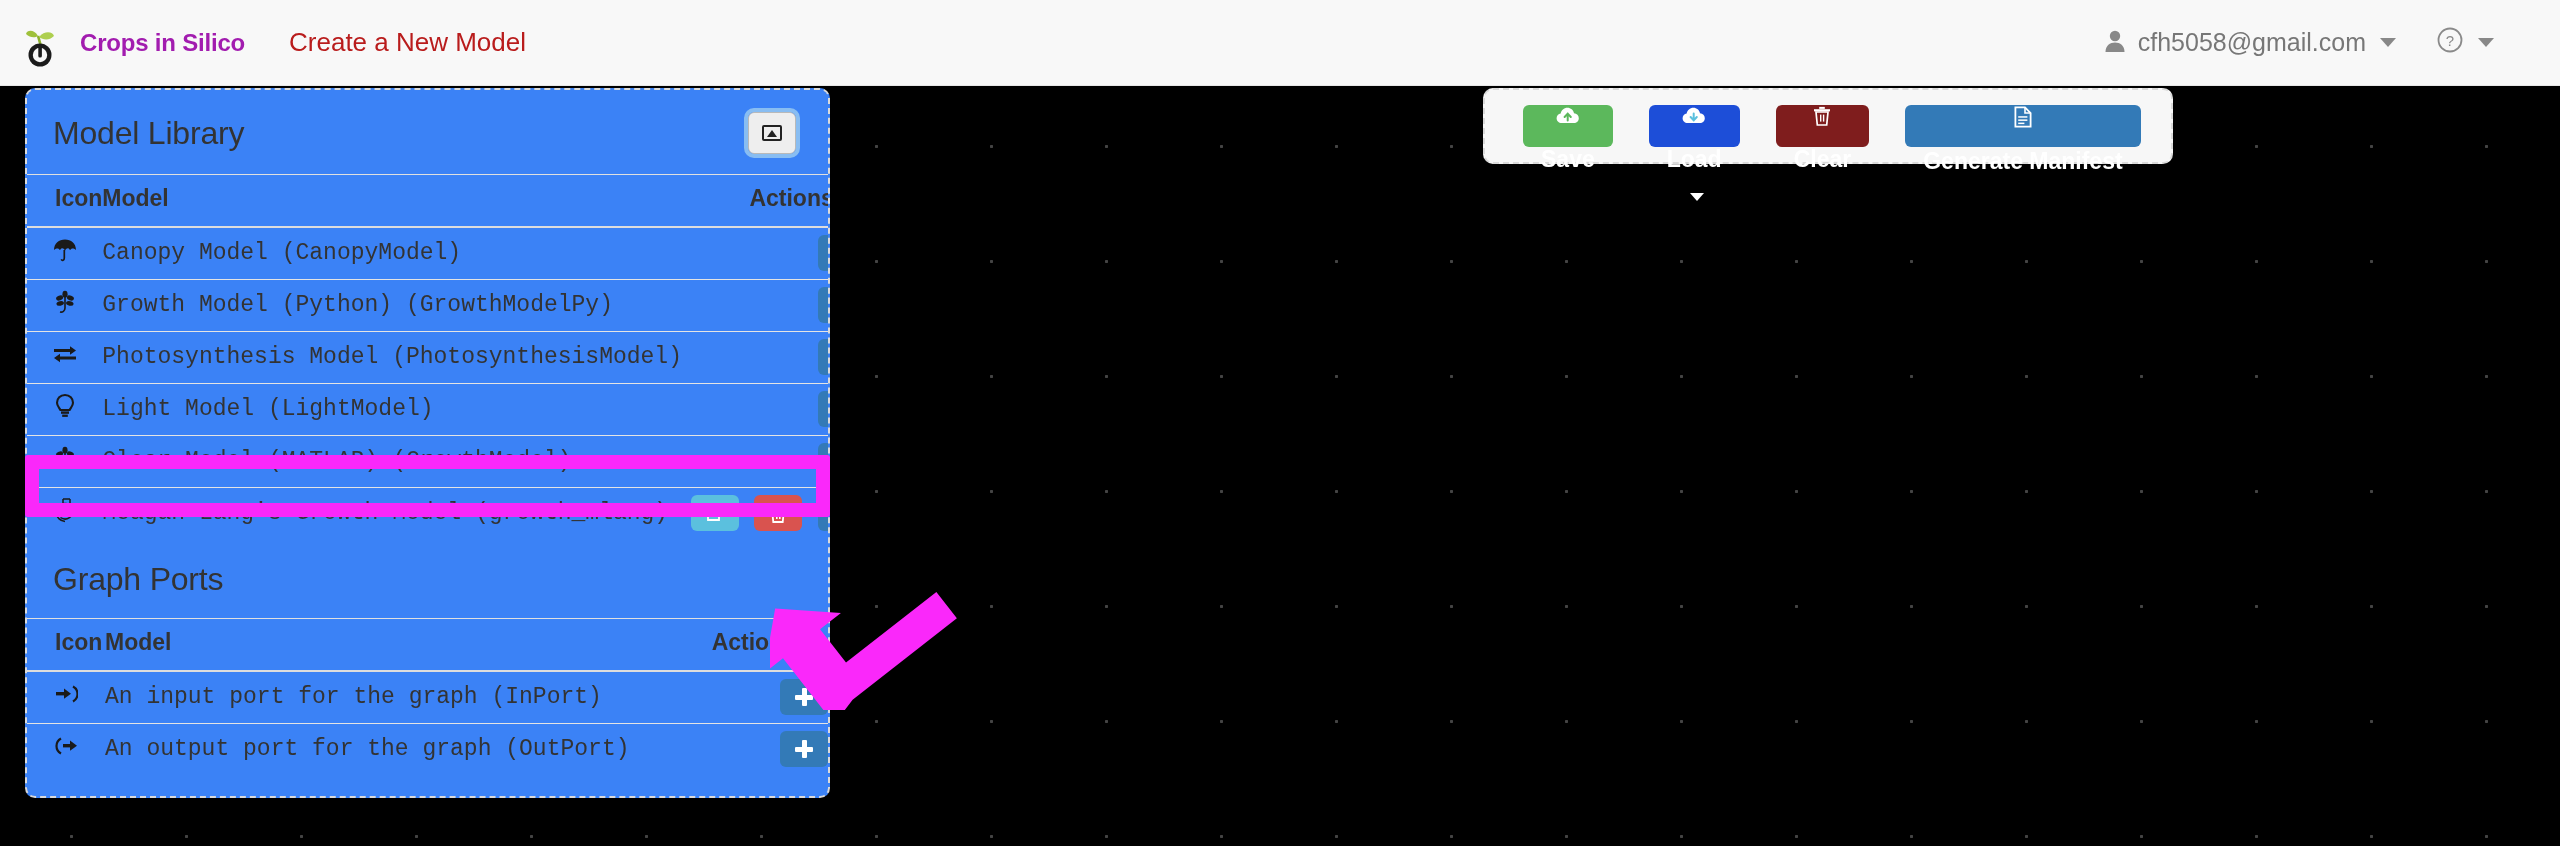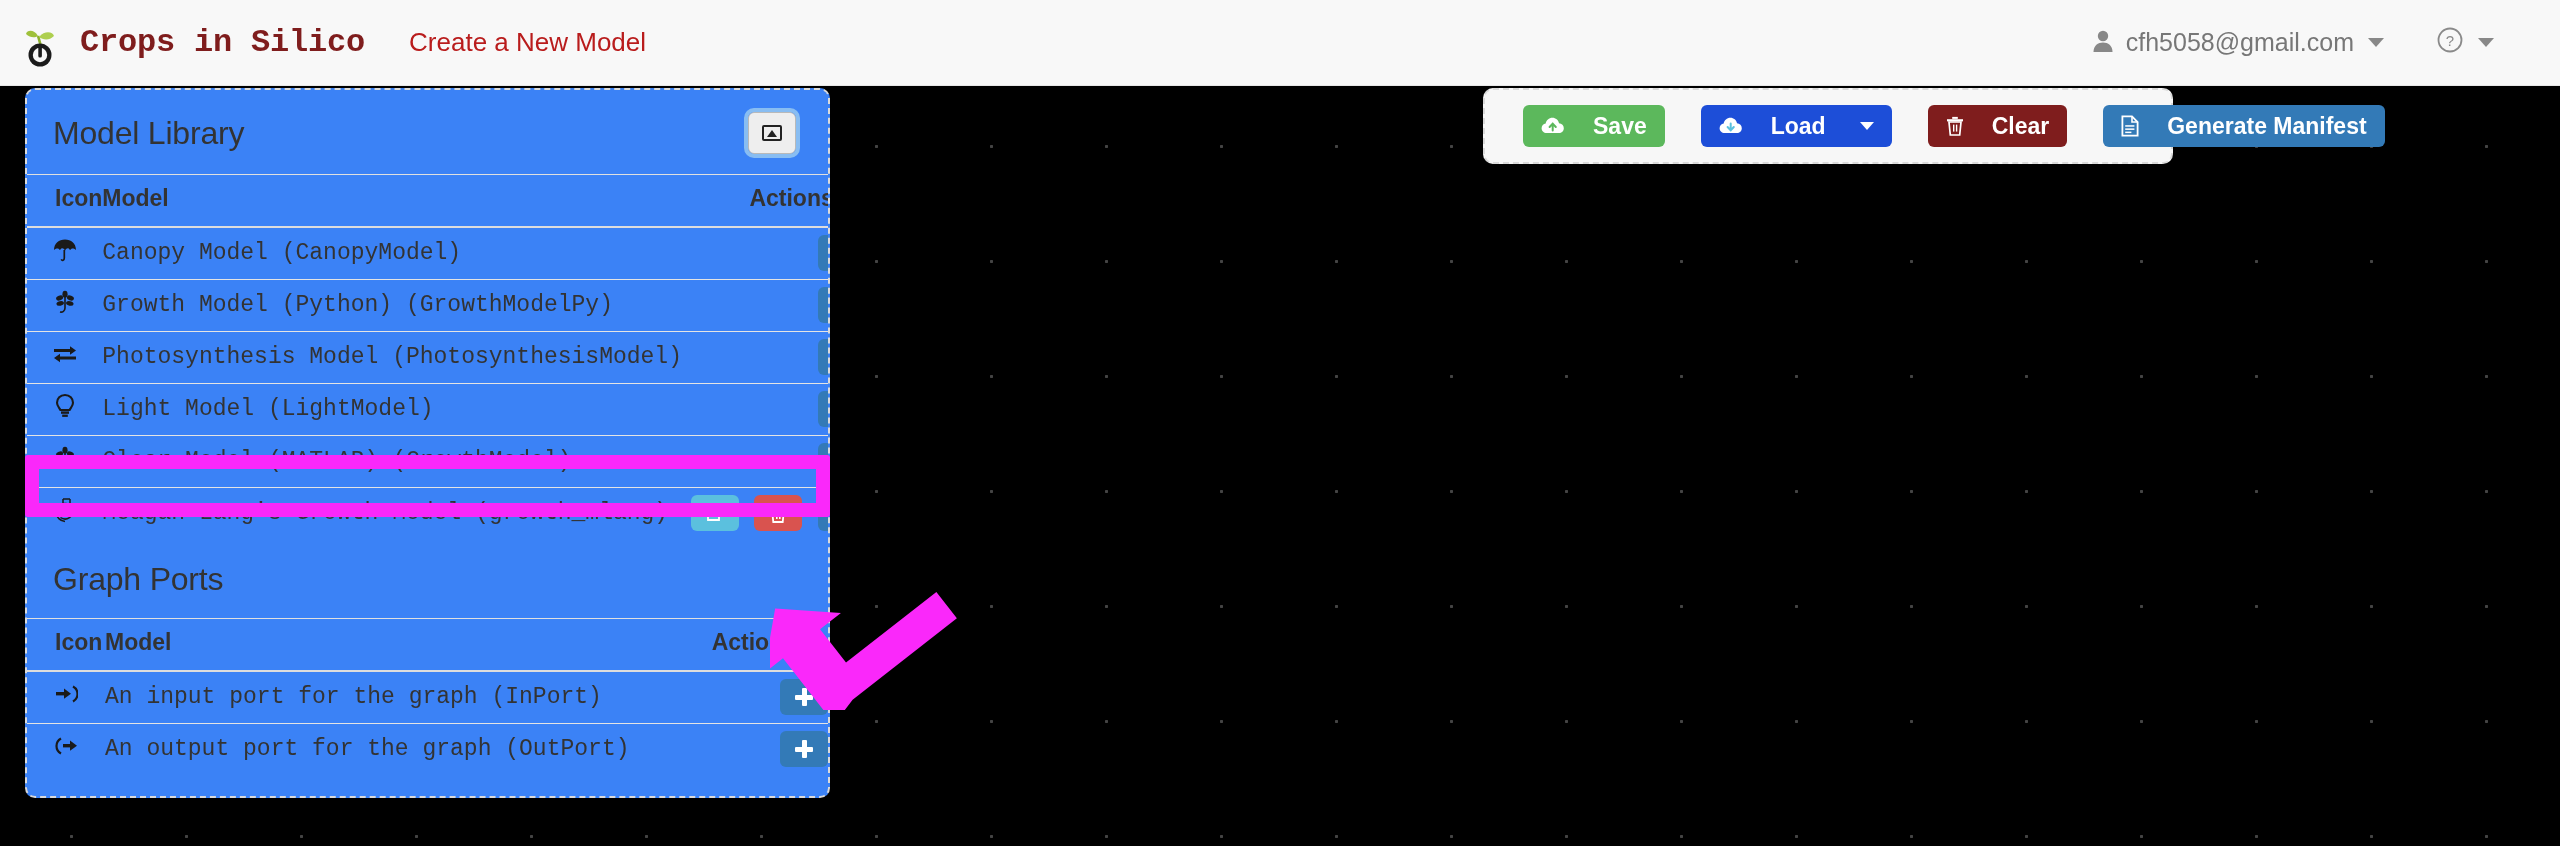--- a/index.html
+++ b/index.html
@@ -21,32 +21,31 @@
   #brand-group {
     display: flex; align-items: center; height: 100%;
     padding-left: 14px;
   }
   #logo-icon {
     width: 52px; height: 52px;
     position: relative;
     margin-right: 14px;
   }
   #brand-title {
-    font-size: 32px; font-weight: bold; color: #7f1d1d;
+    font-size: 24px; font-weight: bold; color: #a21caf;
     letter-spacing: -0.2px;
     white-space: nowrap;
-    font-family: Liberation Mono, monospace;
   }
   #page-subtitle {
     font-size: 26px; color: #b91c1c;
     margin-left: 44px; white-space: nowrap;
   }
   #nav-right {
     position: absolute; right: 48px; top: 0; height: 100%;
-    display: flex; align-items: center; gap: 16px;
+    display: flex; align-items: center; gap: 4px;
   }
   .nav-item {
     display: flex; align-items: center;
     font-size: 25px; color: #777;
     padding: 0 18px; height: 100%;
     white-space: nowrap;
   }
   .caret {
     display: inline-block;
     width: 0; height: 0;
@@ -185,26 +184,26 @@
     width: 690px; height: 76px;
     background: #f7f7f7;
     border: 2px dashed #dadada;
     border-radius: 10px;
     display: flex; align-items: center;
     padding-left: 38px;
     gap: 36px;
     box-shadow: 0 1px 2px rgba(0,0,0,.08);
   }
   .tb-btn {
-    display: inline-flex; align-items: center; gap: 28px;
+    display: inline-flex; align-items: center; gap: 20px;
     height: 42px; padding: 1px 18px;
     border: none; border-radius: 6px;
     color: #fff; font-size: 23px; font-weight: bold;
     font-family: "Liberation Sans", sans-serif;
-    cursor: pointer; white-space: nowrap;
+    cursor: pointer; white-space: nowrap; flex-direction: column;
   }
   .tb-save     { background: #5cb85c; }
   .tb-load     { background: #1d4ed8; }
   .tb-clear    { background: #7f1d1d; }
   .tb-manifest { background: #337ab7; }
   .tb-caret {
     width: 0; height: 0;
     border-left: 7px solid transparent;
     border-right: 7px solid transparent;
     border-top: 8px solid #fff;

